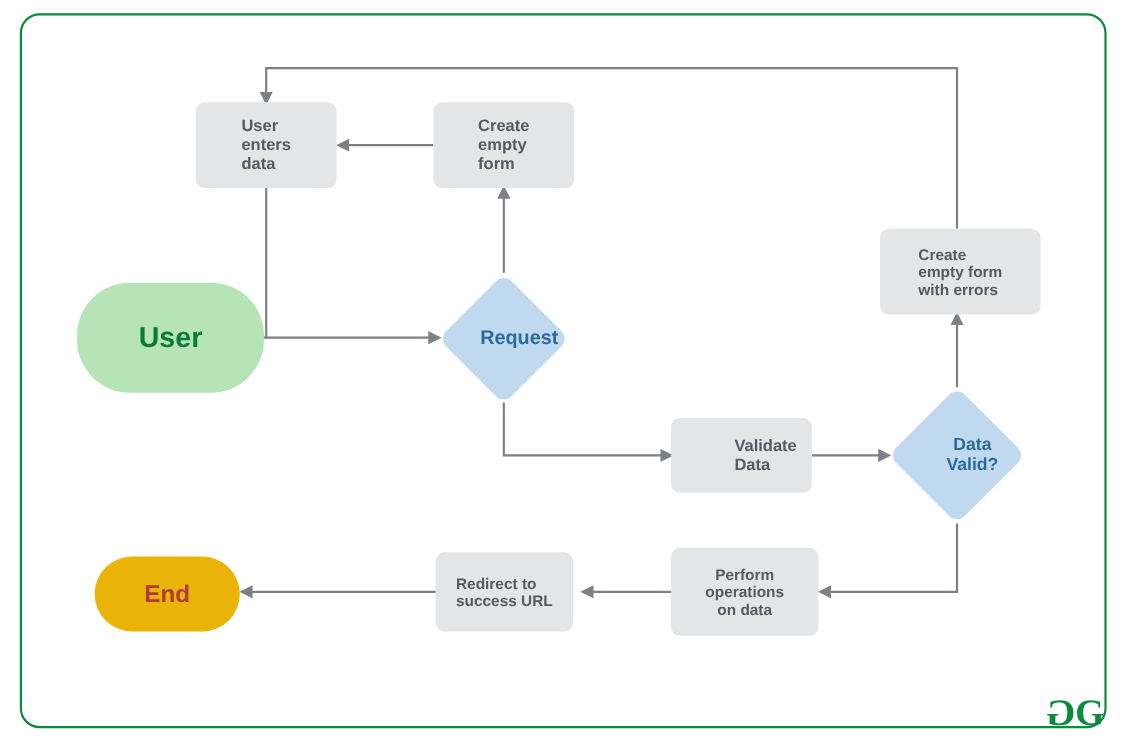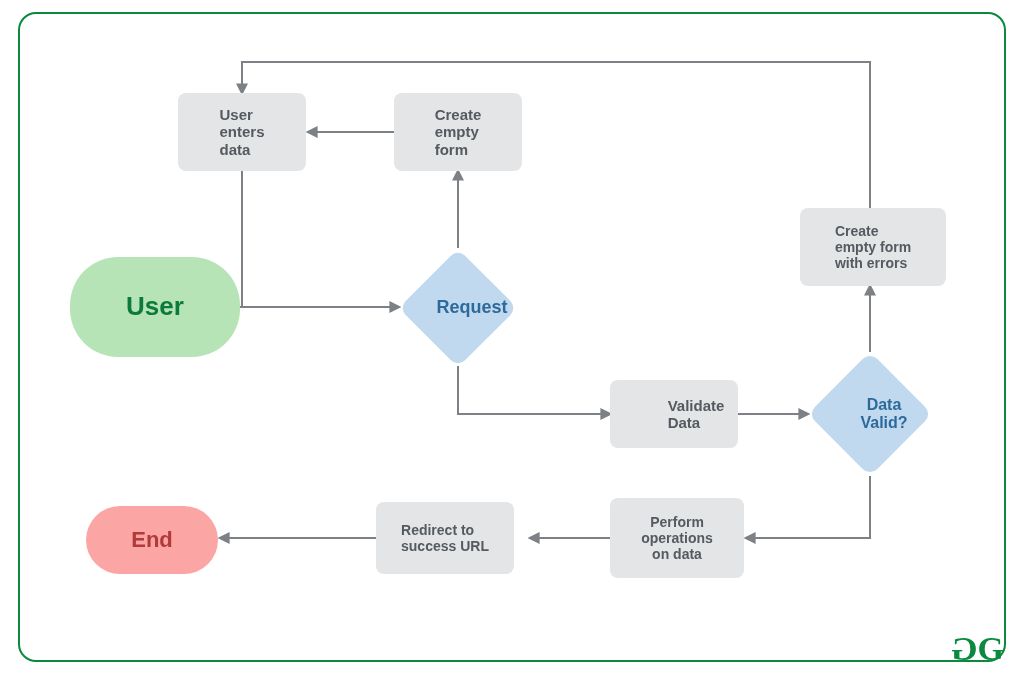--- a/index.html
+++ b/index.html
@@ -45,41 +45,41 @@
     left: 70px; top: 257px;
     width: 170px; height: 100px;
     background: #b6e4b6;
     border-radius: 48px;
   }
   .start .node-text { color: #0c7a3d; font-size: 26px; }
   
   .end {
     left: 86px; top: 506px;
     width: 132px; height: 68px;
-    background: #fca5a5;
+    background: #eab308;
     border-radius: 40px;
   }
   .end .node-text { color: #b13a3a; font-size: 22px; }
   
   .proc {
     background: #e3e5e7;
     border-radius: 8px;
   }
   .proc .node-text {
     color: #555a60;
     font-size: 15px;
     text-align: left;
     padding: 0 14px;
   }
   .user-enters { left: 178px; top: 93px; width: 128px; height: 78px; }
   .create-empty { left: 394px; top: 93px; width: 128px; height: 78px; }
   .validate { left: 610px; top: 380px; width: 128px; height: 68px; padding-left: 44px; }
   .perform { left: 610px; top: 498px; width: 134px; height: 80px; }
   .perform .node-text { font-size: 14px; text-align: center; }
-  .redirect { left: 376px; top: 502px; width: 138px; height: 72px; }
+  .redirect { left: 396px; top: 502px; width: 125px; height: 72px; }
   .redirect .node-text { font-size: 14px; }
   .create-errors { left: 800px; top: 208px; width: 146px; height: 78px; }
   .create-errors .node-text { font-size: 14px; }
   
   .diamond-wrap {
     position: absolute;
     display: flex;
     align-items: center;
     justify-content: center;
   }

